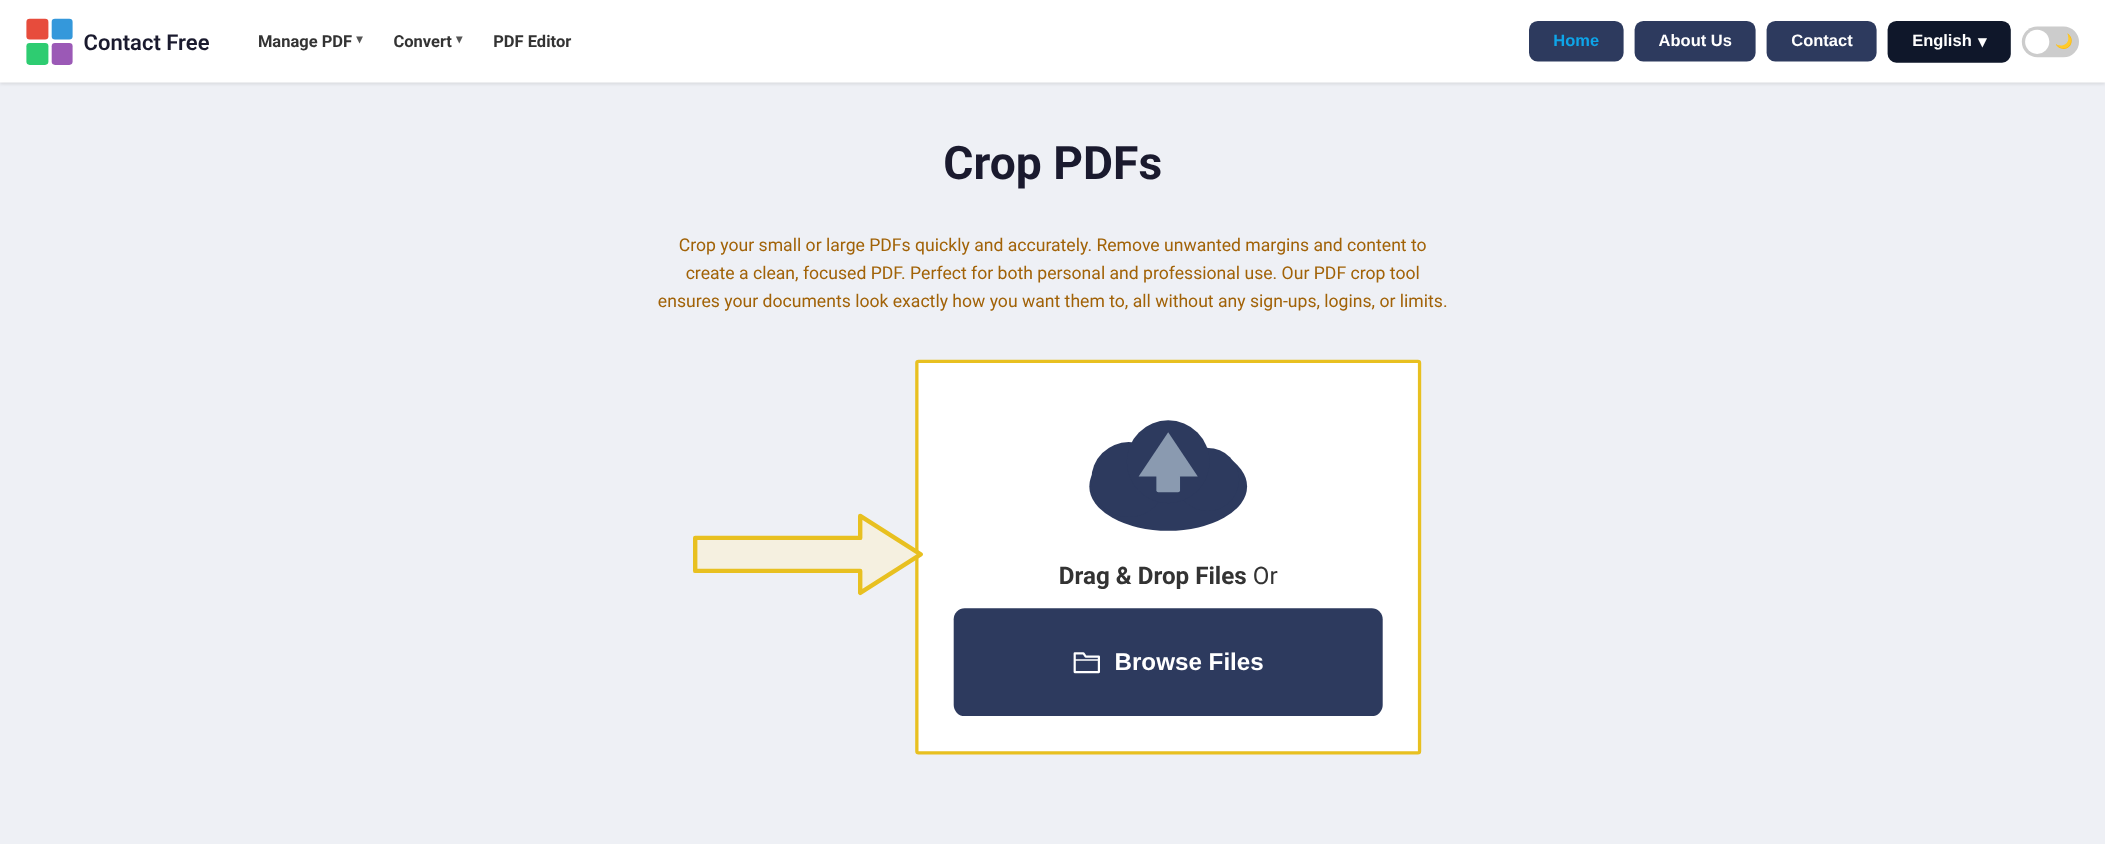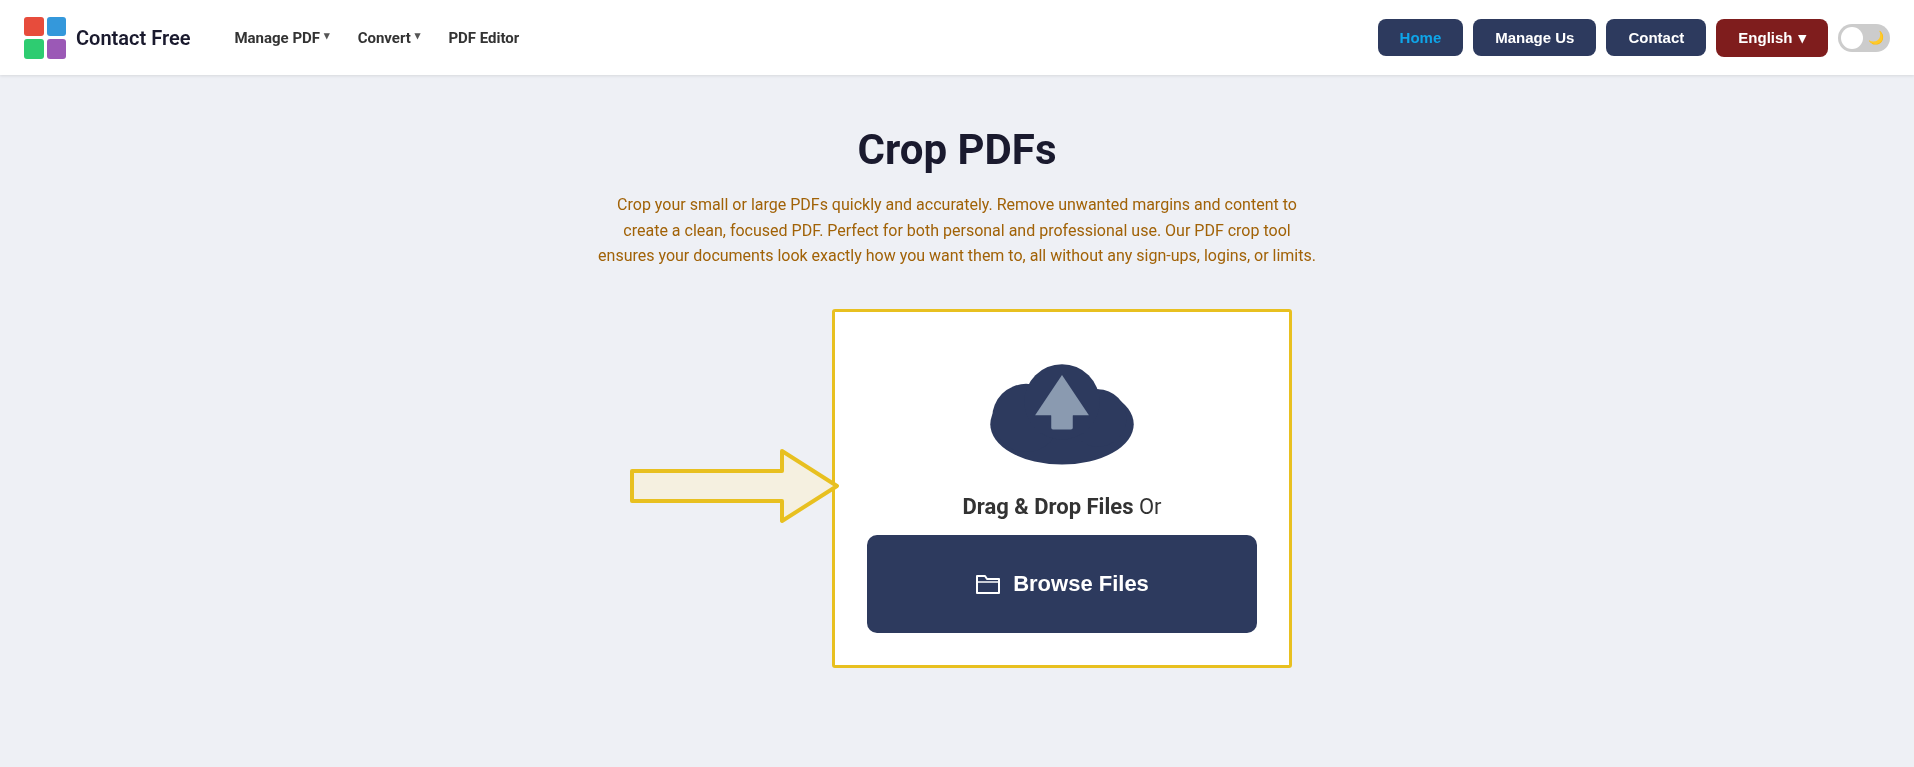--- a/index.html
+++ b/index.html
@@ -83,21 +83,21 @@
     }
     .nav-btn-about {
       background-color: #2d3a5e;
       color: #fff;
     }
     .nav-btn-contact {
       background-color: #2d3a5e;
       color: #fff;
     }
     .nav-btn-english {
-      background-color: #7f1d1d;
+      background-color: #0f172a;
       color: #fff;
       display: flex;
       align-items: center;
       gap: 6px;
     }
     .toggle-switch {
       width: 52px;
       height: 28px;
       background: #ccc;
       border-radius: 14px;
@@ -128,21 +128,21 @@
       flex-direction: column;
       align-items: center;
       padding: 50px 20px 40px;
       background-color: #eef0f5;
       min-height: calc(767px - 75px);
     }
     .page-title {
       font-size: 42px;
       font-weight: 700;
       color: #1a1a2e;
-      margin-bottom: 18px;
+      margin-bottom: 36px;
       text-align: center;
     }
     .page-description {
       font-size: 16px;
       color: #a16207;
       text-align: center;
       max-width: 720px;
       line-height: 1.6;
       margin-bottom: 40px;
     }
@@ -229,21 +229,21 @@
       <span>Convert</span>
       <span class="chevron">▾</span>
     </div>
     <div class="nav-item">
       <span>PDF Editor</span>
     </div>
   </div>
 
   <div class="navbar-right">
     <button class="nav-btn nav-btn-home">Home</button>
-    <button class="nav-btn nav-btn-about">Manage Us</button>
+    <button class="nav-btn nav-btn-about">About Us</button>
     <button class="nav-btn nav-btn-contact">Contact</button>
     <button class="nav-btn nav-btn-english">
       <span>English</span>
       <span>▾</span>
     </button>
     <div class="toggle-switch">
       <div class="toggle-knob"></div>
       <span class="toggle-moon">🌙</span>
     </div>
   </div>

